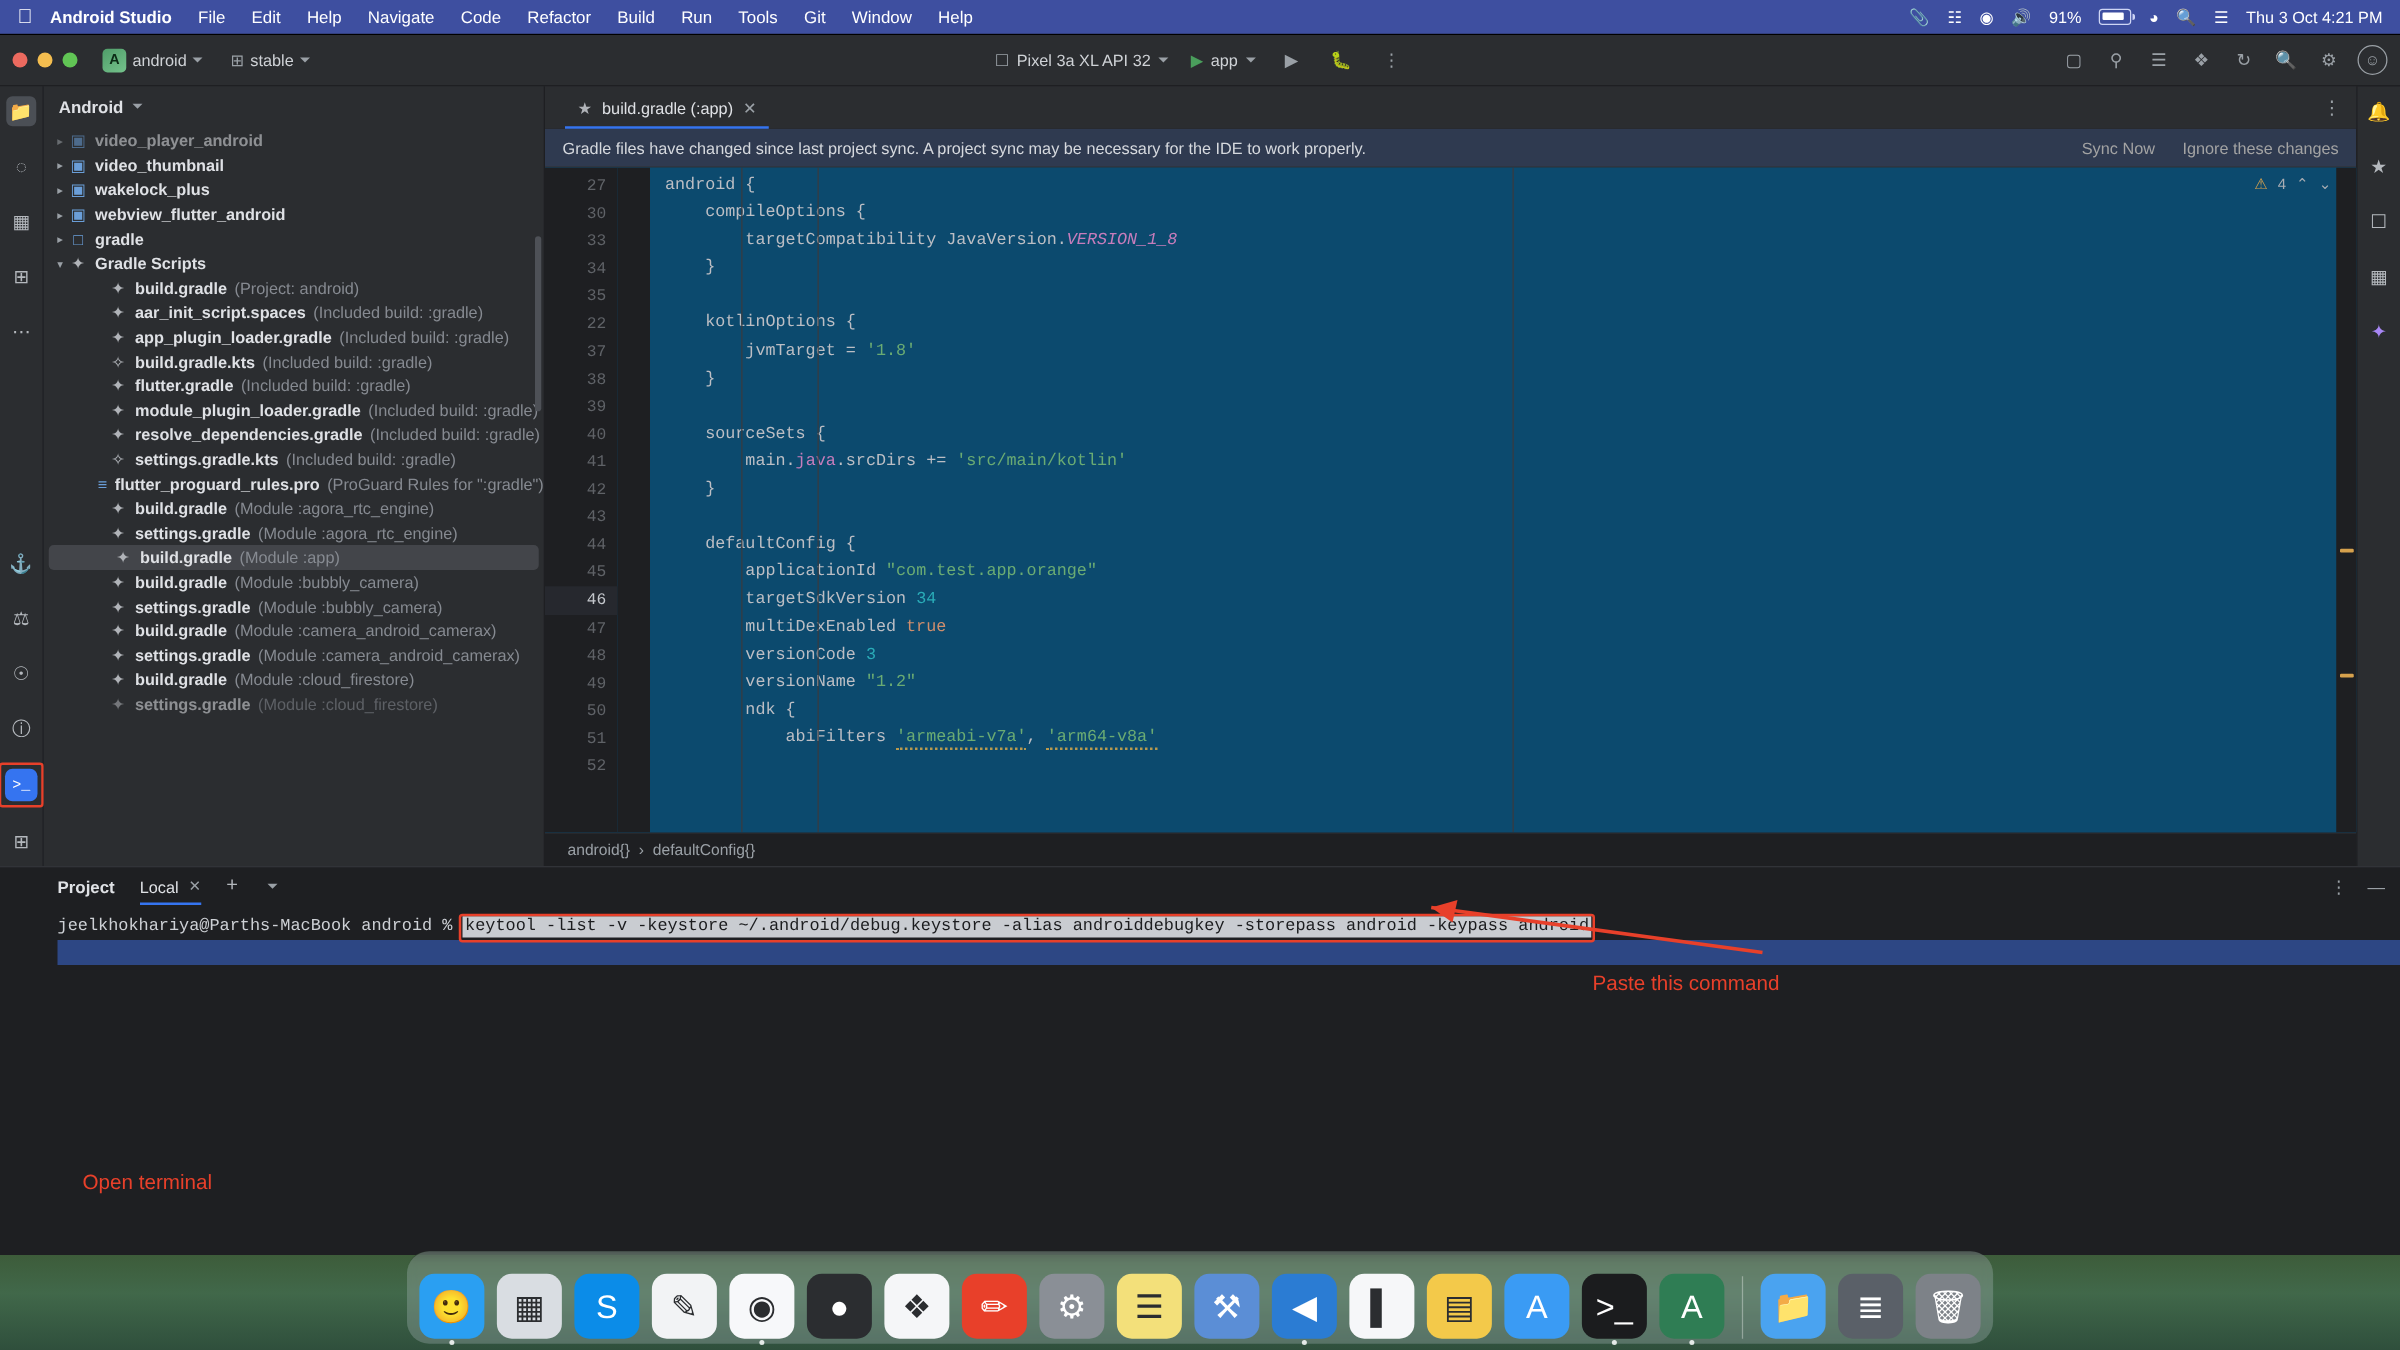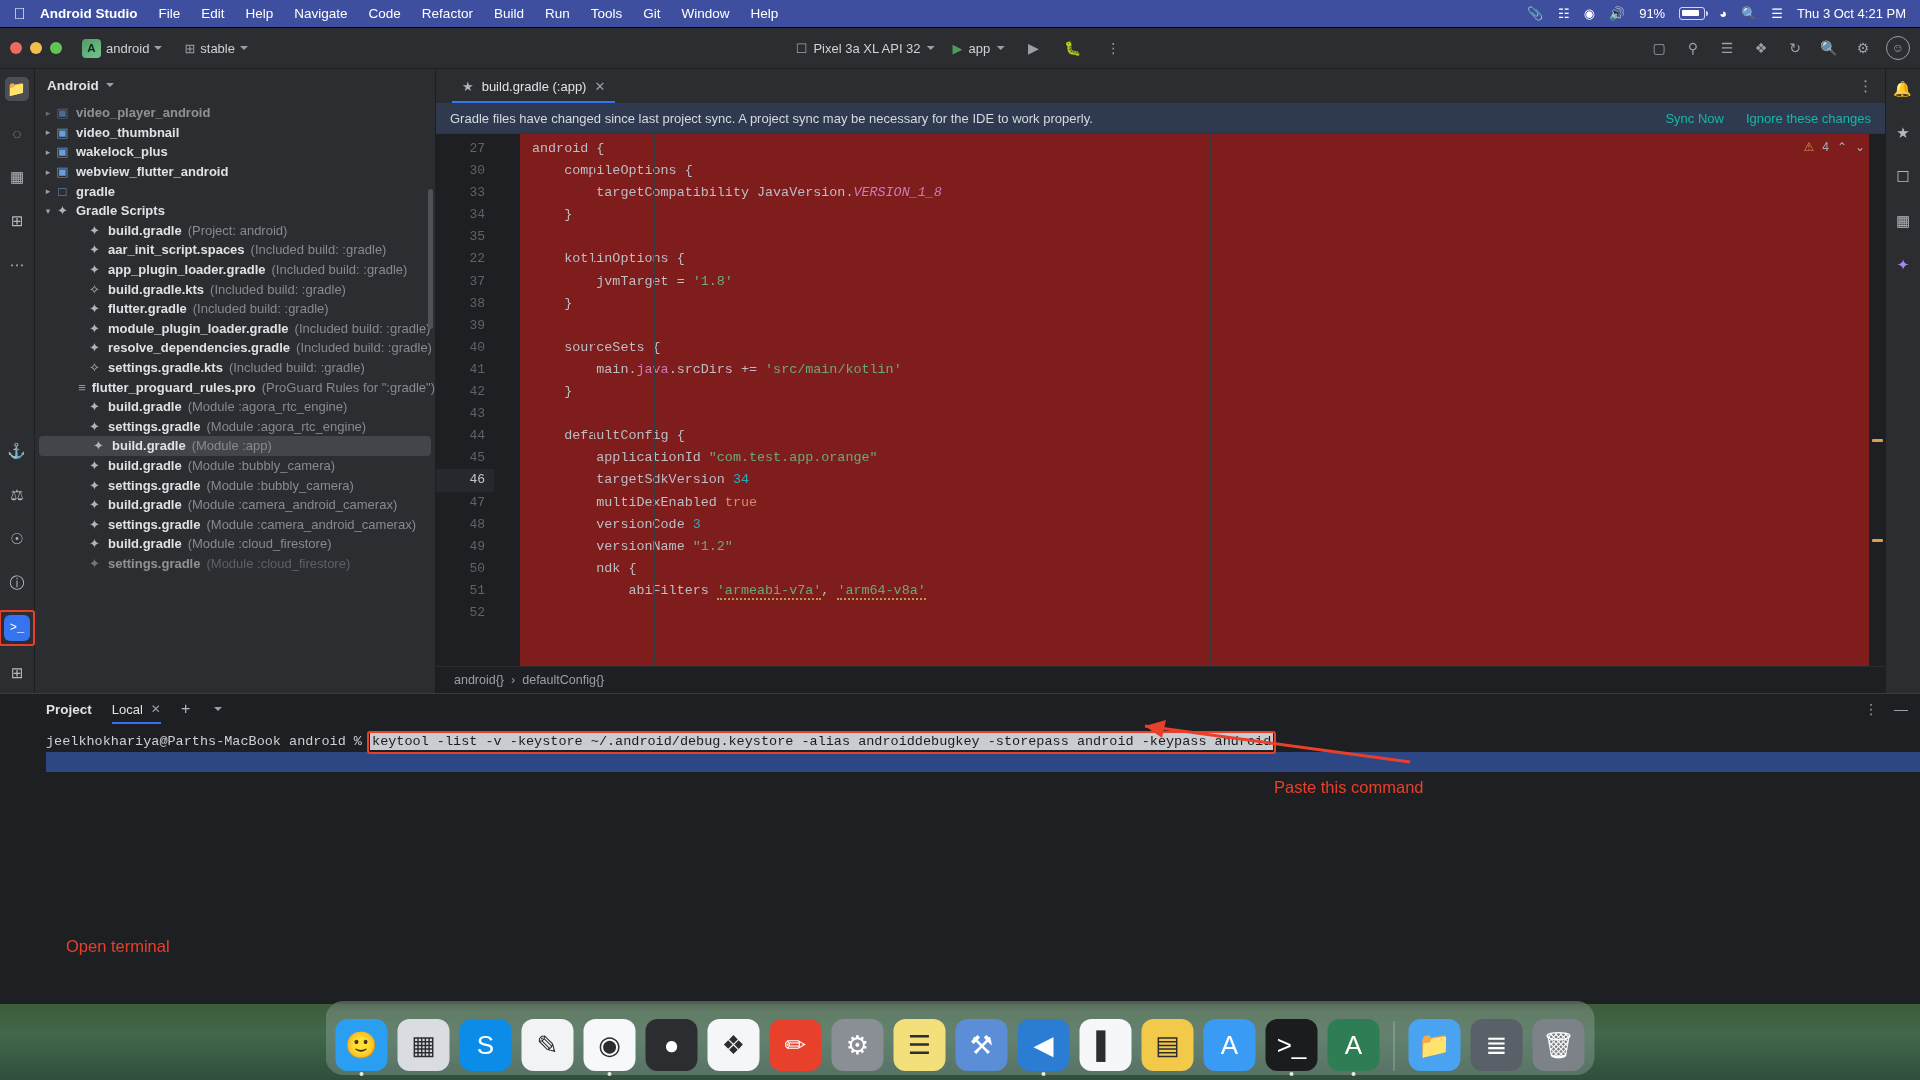--- a/index.html
+++ b/index.html
@@ -94,23 +94,23 @@
   .etab{display:flex;align-items:center;gap:8px;color:#dfe1e5;font-size:13px;height:34px;padding:0 10px;position:relative;}
   .etab::after{content:"";position:absolute;left:0;bottom:0;width:100%;height:2.5px;background:#3574f0;}
   .tabclose{color:#9aa0a6;font-size:13px;}
   .tabmore{position:absolute;right:12px;color:#9aa0a6;font-size:15px;}
 
   .notif{
     height:30px;background:#2f3a50;border-bottom:1px solid #31353b;
     display:flex;align-items:center;padding:0 14px;color:#d6d9de;font-size:13px;
   }
   .notif .links{margin-left:auto;display:flex;gap:22px;}
-  .notif .links a{color:#14b8a6;text-decoration:none;font-size:13px;}
-
-  .editor{flex:1;display:flex;position:relative;overflow:hidden;background:#7f1d1d;}
+  .notif .links a{color:#a3a3a3;text-decoration:none;font-size:13px;}
+
+  .editor{flex:1;display:flex;position:relative;overflow:hidden;background:#0c4a6e;}
   .gutter{width:58px;background:#1e1f22;text-align:right;padding-top:4px;color:#5f6267;
     font-family:"Liberation Mono",monospace;font-size:13px;flex-shrink:0;}
   .gline{height:22.1px;line-height:22.1px;padding-right:9px;}
   .gline.cur{color:#c4c7cc;background:#26282e;}
   .foldcol{width:26px;background:#1e1f22;flex-shrink:0;padding-top:4px;}
   .code{flex:1;padding-top:4px;font-family:"Liberation Mono",monospace;font-size:13.4px;color:#bcbec4;position:relative;overflow:hidden;}
   .cline{height:22.1px;line-height:22.1px;white-space:pre;padding-left:12px;}
   .cline.cur{background:#26282e;}
   .str{color:#6aab73;font-family:Liberation Mono, monospace;}
   .num{color:#2aacb8;}

